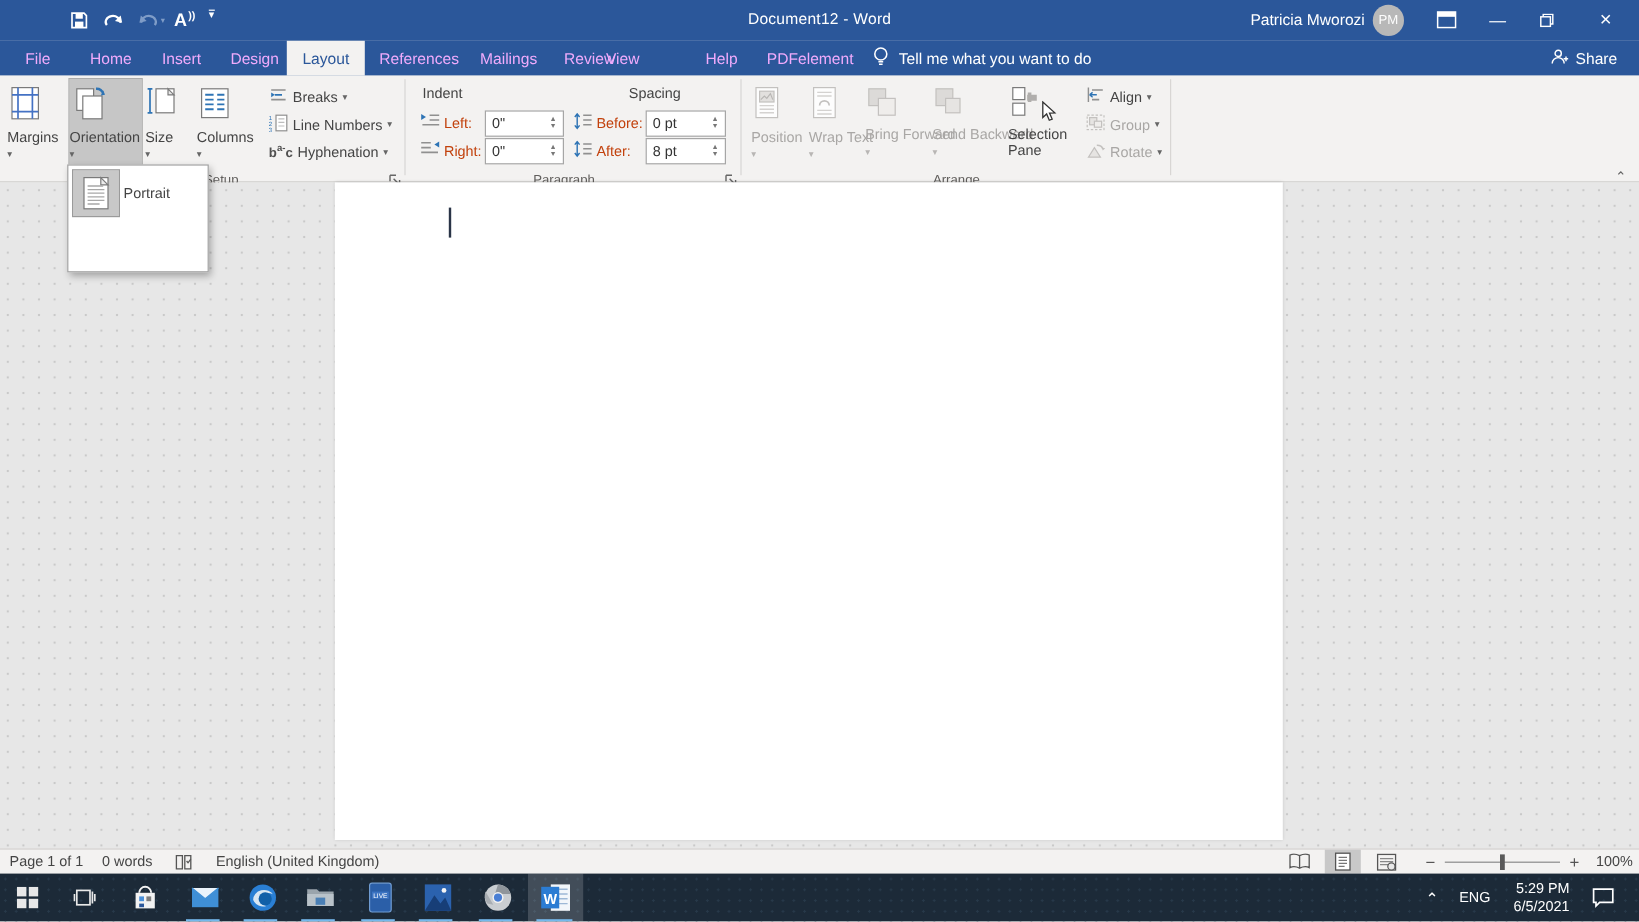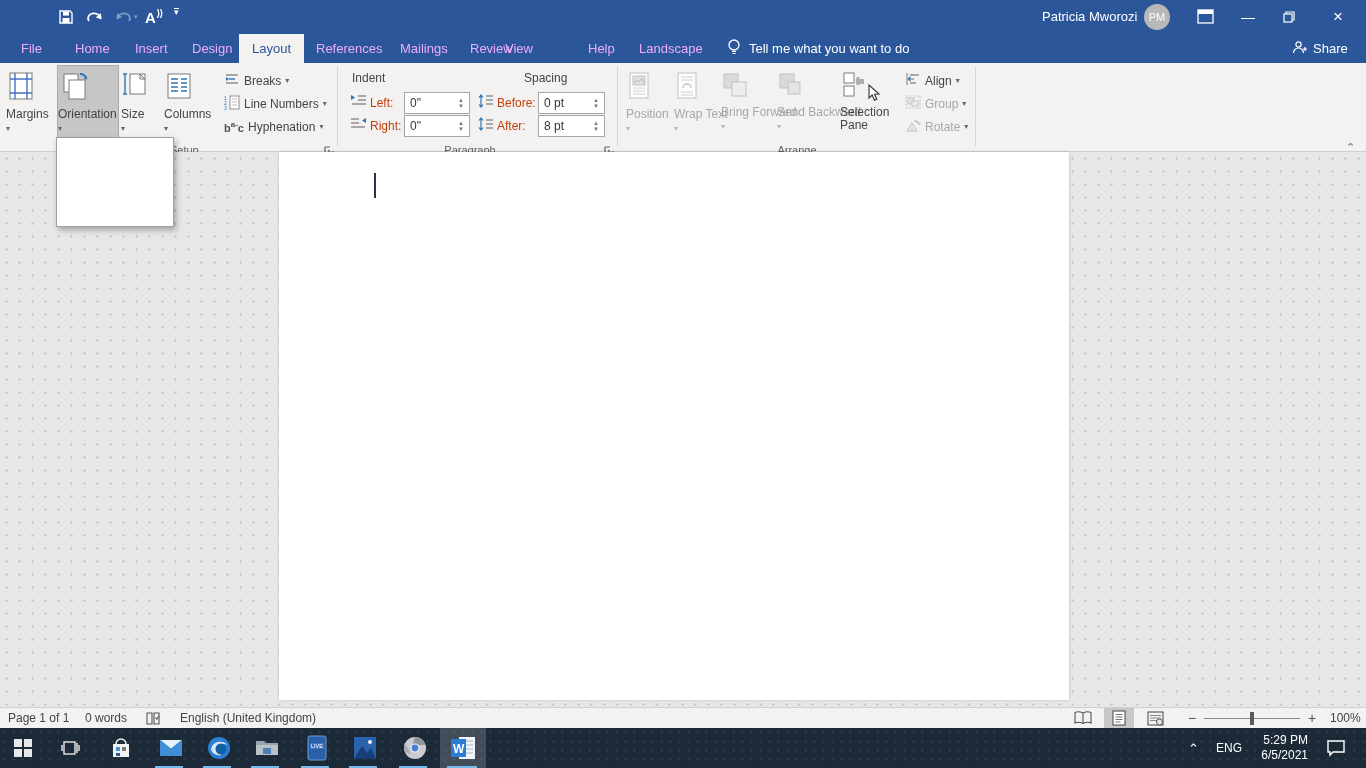--- a/index.html
+++ b/index.html
@@ -110,20 +110,21 @@
     <svg width="18" height="16" viewBox="0 0 18 16">
         <path d="M15 12 a6 5 0 1 0 -11 -2" fill="none" stroke="#7f9cc7" stroke-width="1.8"></path>
         <path d="M3.4 4 l-1.2 6 6 -1.4 z" fill="#7f9cc7"></path>
       </svg>
     <span style="font-size:7px;margin-left:2px">▾</span>
   </div>
   <div class="abs qat-icon" style="left:145px;font-size:15px;font-weight:bold">A<span style="font-size:9px;margin-left:1px;margin-top:-8px">))</span></div>
   <div class="abs qat-icon" style="left:174px;flex-direction:column;line-height:5px">
     <span style="font-size:9px;border-top:1.5px solid #fff;padding-top:1px">▾</span>
   </div>
+  <div class="abs doc-title">Document12  -  Word</div>
   <div class="abs tb-user" style="left:1042px">Patricia Mworozi</div>
   <div class="abs avatar" style="left:1144px">PM</div>
   <div class="abs" style="left:1197px;top:9px">
     <svg width="17" height="15" viewBox="0 0 17 15">
         <rect x="1" y="1" width="15" height="13" fill="none" stroke="#fff" stroke-width="1.3"></rect>
         <rect x="1" y="1" width="15" height="4" fill="#fff"></rect>
         <path d="M8.5 11 l0 -4 M6.5 8.5 l2 -2 2 2" stroke="#2b579a" stroke-width="1.2" fill="none"></path>
       </svg>
   </div>
   <div class="abs winbtn" style="left:1231px">—</div>
@@ -140,21 +141,21 @@
   <div class="abs rtab" style="left:8px">File</div>
   <div class="abs rtab" style="left:62px">Home</div>
   <div class="abs rtab" style="left:122px">Insert</div>
   <div class="abs rtab" style="left:179px">Design</div>
   <div class="abs rtab active" style="left:239px">Layout</div>
   <div class="abs rtab" style="left:303px">References</div>
   <div class="abs rtab" style="left:387px">Mailings</div>
   <div class="abs rtab" style="left:457px">Review</div>
   <div class="abs rtab" style="left:492px">View</div>
   <div class="abs rtab" style="left:575px">Help</div>
-  <div class="abs rtab" style="left:626px">Landscape</div>
+  <div class="abs rtab" style="left:626px">PDFelement</div>
   <div class="abs tellme" style="left:727px">
     <span>
       <svg width="14" height="18" viewBox="0 0 14 18">
           <circle cx="7" cy="7" r="5" fill="none" stroke="#fff" stroke-width="1.3"></circle>
           <path d="M5 13.5 h4 M5.5 15.5 h3" stroke="#fff" stroke-width="1.2"></path>
         </svg>
     </span>
     <span>Tell me what you want to do</span>
   </div>
   <div class="abs share" style="left:1292px">
@@ -427,20 +428,30 @@
   <div class="abs collapse-chev" style="left:1346px;top:78px">⌃</div>
 </div>
 
 <div class="abs cursor-arrow" style="left:868px;top:84px">
   <svg width="14" height="18" viewBox="0 0 14 18">
       <path d="M1 1 L1 14 L4.2 11 L6.4 16.2 L8.8 15.2 L6.6 10.2 L11 10 Z" fill="#fff" stroke="#333" stroke-width="1.1"></path>
     </svg>
 </div>
 
 <div class="abs dropdown">
+  <div class="dd-row" style="top:1px">
+    <div class="dd-iconbox selected">
+      <svg width="26" height="30" viewBox="0 0 26 30">
+          <rect x="3" y="2" width="20" height="26" fill="#fff" stroke="#7a7a7a"></rect>
+          <path d="M17 2 l6 6 h-6 z" fill="#ececec" stroke="#7a7a7a"></path>
+          <path d="M6 9h13M6 12h14M6 15h14M6 18h14M6 21h14M6 24h10" stroke="#a8a8a8" stroke-width="1.1"></path>
+        </svg>
+    </div>
+    <span>Portrait</span>
+  </div>
 </div>
 
 <div class="abs canvas">
   <div class="abs page">
     <div class="abs caret"></div>
   </div>
 </div>
 
 <div class="abs statusbar">
   <div class="abs sb-item" style="left:8px">Page 1 of 1</div>

